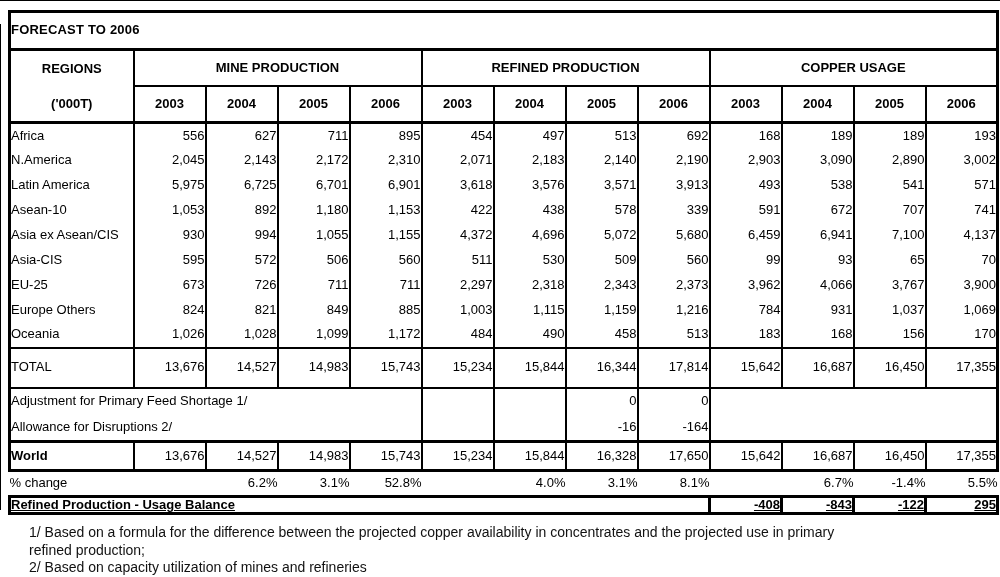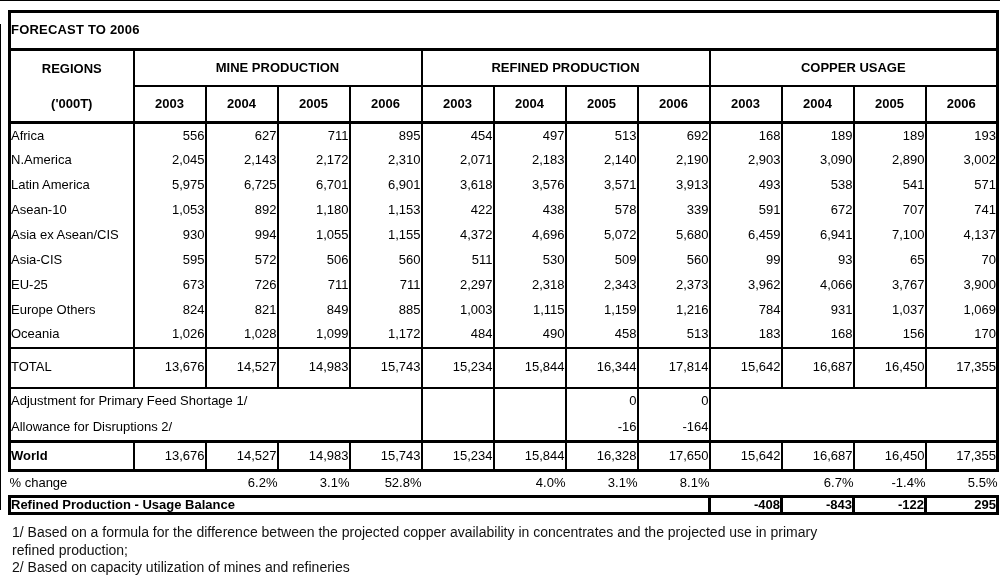--- a/index.html
+++ b/index.html
@@ -36,21 +36,21 @@
   .b   { font-weight: bold; }
 
   .bl2 { border-left: 2px solid #000; }
   .bl3 { border-left: 3px solid #000; }
   .br3 { border-right: 3px solid #000; }
   .bt2 { border-top: 2px solid #000; }
   .bb2 { border-bottom: 2px solid #000; }
   .bt3 { border-top: 3px solid #000; }
   .bb3 { border-bottom: 3px solid #000; }
 
-  .footnotes { margin: 9px 0 0 12px; font-size: 14px; line-height: 17.5px; color: #111; }
+  .footnotes { margin: 9px 0 0 29px; font-size: 14px; line-height: 17.5px; color: #111; }
 </style>
 </head>
 <body>
 
 <div class="page">
   <div class="scan-top"></div>
   <div class="scan-left"></div>
 
   <table class="forecast">
     <colgroup>
@@ -286,21 +286,21 @@
           <td class="num">52.8%</td>
           <td class="num"></td>
           <td class="num">4.0%</td>
           <td class="num">3.1%</td>
           <td class="num">8.1%</td>
           <td class="num"></td>
           <td class="num">6.7%</td>
           <td class="num">-1.4%</td>
           <td class="num">5.5%</td>
         </tr>
-        <tr style="height: 15px;">
+        <tr style="height: 15px; text-decoration: underline;">
           <td class="lbl b bl3 bt3 bb3" colspan="9">Refined Production - Usage Balance</td>
           <td class="num b bl3 bt3 bb3">-408</td>
           <td class="num b bl3 bt3 bb3">-843</td>
           <td class="num b bl3 bt3 bb3">-122</td>
           <td class="num b bl3 bt3 bb3 br3">295</td>
         </tr>
       </tbody>
   </table>
 
   <div class="footnotes" id="footnotes">

